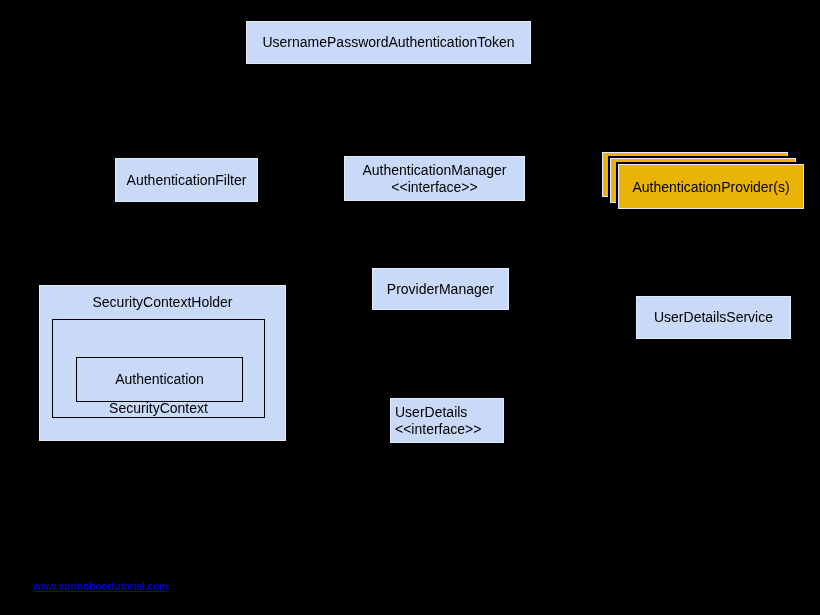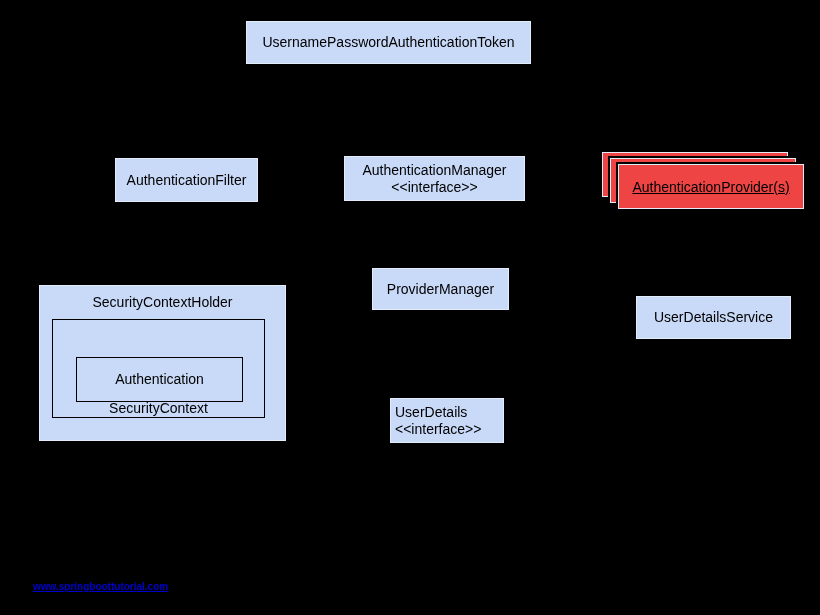--- a/index.html
+++ b/index.html
@@ -37,23 +37,22 @@
   .b-user-details     { left: 390px; top: 398px; width: 114px; height: 45px;
                         align-items: flex-start; padding-left: 4px; text-align: left; }
   .b-user             { left: 421px; top: 494px; width: 46px;  height: 45px; }
 
   
   .provider-stack { position: absolute; left: 602px; top: 152px; width: 204px; height: 59px; }
   .provider-stack .layer {
     position: absolute;
     width: 186px; height: 45px;
     box-sizing: border-box;
-    background: #ef4444;
+    background: #eab308;
     border: 1px solid #e4ecf9;
-    text-decoration: underline;
   }
   .provider-stack .layer-back  { left: 0px;  top: 0px; }
   .provider-stack .layer-mid   { left: 8px;  top: 6px;  box-shadow: -2px -2px 0 0 #000; }
   .provider-stack .layer-front { left: 16px; top: 12px; box-shadow: -2px -2px 0 0 #000;
     display: flex; align-items: center; justify-content: center; font-size: 14px; }
 
   
   .b-sch { left: 39px; top: 285px; width: 247px; height: 156px;
            justify-content: flex-start; }
   .b-sch .box-title { margin-top: 8px; }

